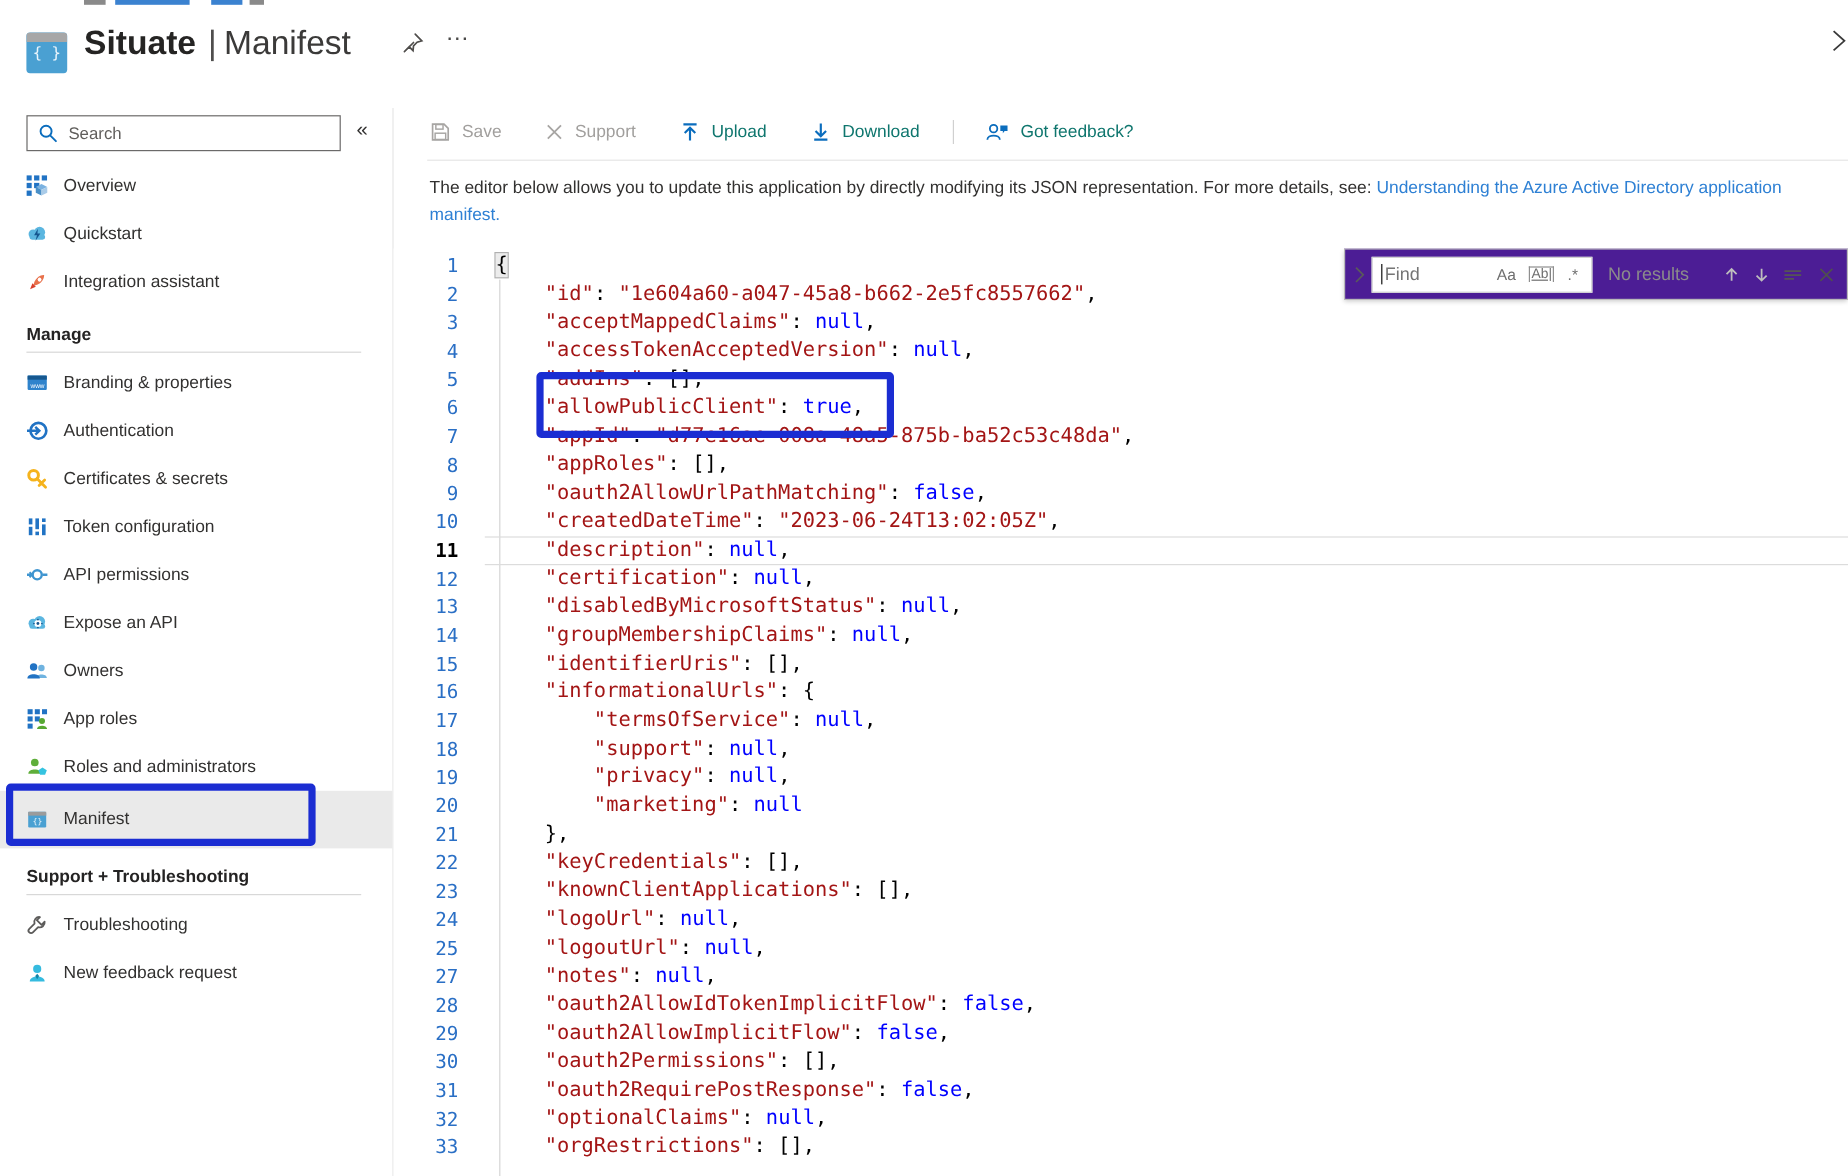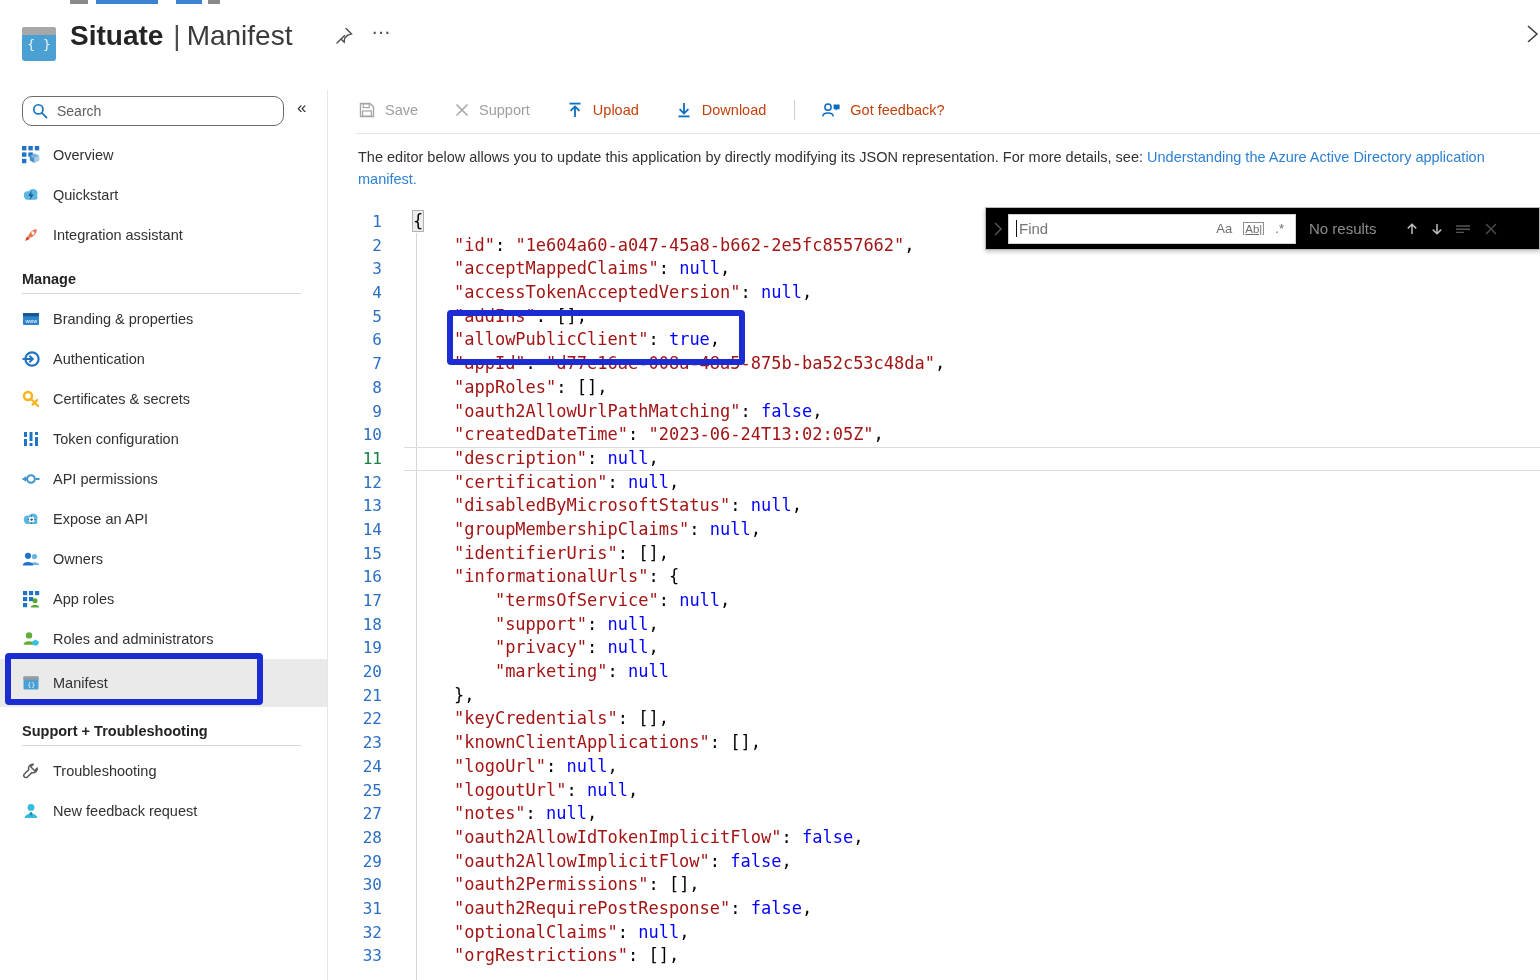--- a/index.html
+++ b/index.html
@@ -16,60 +16,60 @@
   .app-icon .braces{position:absolute;left:0;right:0;top:10px;text-align:center;color:#eaf5fc;font-family:"DejaVu Sans Mono",monospace;font-size:13px;}
   .title-wrap{position:absolute;left:70px;top:16px;height:40px;line-height:40px;font-size:28px;white-space:nowrap;}
   .title-app{font-weight:700;color:#252423;}
   .title-sep{color:#4f4e4d;font-weight:400;margin:0 6px 0 10px;}
   .title-page{color:#3b3a39;font-weight:400;}
   .hdr-btn{position:absolute;top:26px;width:22px;height:22px;cursor:pointer;}
   .hdr-ellipsis{position:absolute;left:371px;top:16px;font-size:20px;color:#494847;letter-spacing:1px;}
   .hdr-chevron{position:absolute;left:1524px;top:24px;width:20px;height:20px;}
   
   .sidebar{position:absolute;left:0;top:90px;width:327px;bottom:0;border-right:1px solid #e6e6e6;background:#fff;}
-  .search-box{position:absolute;left:22px;top:6px;width:260px;height:28px;border:1px solid #6b6a69;border-radius:10px;background:#fff;display:flex;align-items:center;}
+  .search-box{position:absolute;left:22px;top:6px;width:260px;height:28px;border:1px solid #6b6a69;border-radius:0;background:#fff;display:flex;align-items:center;}
   .search-box input{border:0;outline:0;flex:1;font-size:14px;color:#323130;font-family:inherit;background:transparent;}
   .search-box input::placeholder{color:#605e5c;}
   .search-ic{width:16px;height:16px;margin:0 7px 0 9px;flex:none;}
   .collapse-btn{position:absolute;left:297px;top:8px;font-size:17px;color:#323130;cursor:pointer;}
   .nav{position:absolute;left:0;top:45px;right:0;}
   .nav-item{height:40px;display:flex;align-items:center;cursor:pointer;position:relative;}
   .nav-item.sel{height:48px;background:#eaeaea;}
   .nav-ic{width:18px;height:18px;margin:0 13px 0 22px;flex:none;display:inline-block;}
   .nav-ic svg{display:block;}
   .nav-lb{font-size:14.5px;color:#323130;}
   .sec-head{font-size:14.5px;font-weight:700;color:#242323;margin:16px 0 6px 22px;}
   .sec-rule{height:1px;background:#d8d8d8;margin:0 26px 5px 22px;}
   .ann-box{position:absolute;left:5px;top:-6px;width:258px;height:52px;border:6px solid #1b2dd2;border-radius:4px;box-sizing:border-box;pointer-events:none;z-index:5;}
   
   .main{position:absolute;left:328px;top:90px;right:0;bottom:0;}
   .toolbar{position:absolute;left:30px;top:4px;height:32px;display:flex;align-items:center;font-size:14.5px;white-space:nowrap;}
   .tb-btn{display:flex;align-items:center;margin-right:36px;cursor:pointer;}
   .tb-btn svg{margin-right:9px;}
   .tb-btn.disabled{color:#a19f9d;}
-  .tb-btn.enabled{color:#c2410c;}
+  .tb-btn.enabled{color:#0f766e;}
   .tb-div{width:1px;height:20px;background:#d0d0d0;margin:0 26px 0 -8px;}
   .tb-rule{position:absolute;left:28px;right:0;top:43px;height:1px;background:#e5e5e5;}
   .desc{position:absolute;left:30px;top:56px;width:1185px;font-size:14.5px;line-height:22px;color:#323130;}
   .desc a{color:#2e80d4;text-decoration:none;cursor:pointer;}
   
   .editor{position:absolute;left:0;top:117px;right:0;bottom:0;background:#fff;overflow:hidden;}
   .code{position:absolute;left:0;top:3px;right:0;font-family:"DejaVu Sans Mono","Liberation Mono",monospace;font-size:17px;}
   .line{display:flex;height:23.7px;line-height:23.7px;position:relative;}
   .ln{width:54px;text-align:right;color:var(--lnblue,#2a6fc5);flex:none;font-size:16px;}
   .ct{padding-left:31px;white-space:pre;color:#000;}
   .tk-s{color:var(--keyred,#a31515);}
   .tk-b{color:var(--kwblue,#0000ff);}
   .br{outline:1px solid #b0b0b0;background:#ececec;}
-  .line.cur .ln{color:#15803d;}
+  .line.cur .ln{color:#000000;font-weight:bold;}
   .line.cur::before{content:'';position:absolute;left:76px;right:0;top:0;bottom:0;border-top:1px solid #dcdcdc;border-bottom:1px solid #dcdcdc;pointer-events:none;}
   .indent-guide{position:absolute;left:88px;top:26px;bottom:0;width:1px;background:#d5d5d5;}
   .code-ann{position:absolute;left:119px;top:103px;width:298px;height:55px;border:6px solid #1b2dd2;border-radius:4px;box-sizing:border-box;pointer-events:none;z-index:6;}
   
-  .find{position:absolute;top:0;right:0;width:555px;height:43px;background:#000000;border:1px solid #b9b9b9;box-sizing:border-box;box-shadow:0 2px 4px rgba(0,0,0,.22);display:flex;align-items:center;z-index:8;}
+  .find{position:absolute;top:0;right:0;width:420px;height:43px;background:#4c1d95;border:1px solid #b9b9b9;box-sizing:border-box;box-shadow:0 2px 4px rgba(0,0,0,.22);display:flex;align-items:center;z-index:8;}
   .find-chev{width:12px;height:16px;margin:0 4px 0 6px;cursor:pointer;flex:none;}
   .find-input{width:288px;height:30px;background:#fff;border:1px solid #d0d0d0;box-sizing:border-box;display:flex;align-items:center;cursor:text;}
   .caret{width:1px;height:17px;background:#111;margin-left:7px;flex:none;}
   .find-ph{color:#757575;font-size:15px;margin-left:2px;flex:1;}
   .find-opt{font-size:13px;color:#6f6f6f;margin-right:11px;cursor:pointer;font-family:"Liberation Sans",sans-serif;}
   .find-opt.ww{text-decoration:underline;border:1px solid #8f8f8f;border-bottom:0;padding:0 1px;font-size:11.5px;text-align:center;}
   .find-status{font-size:15px;color:#8b8b8b;margin-left:13px;width:86px;flex:none;}
   .find-ctl{margin-left:9px;cursor:pointer;flex:none;display:flex;align-items:center;}
 </style>
 </head>

